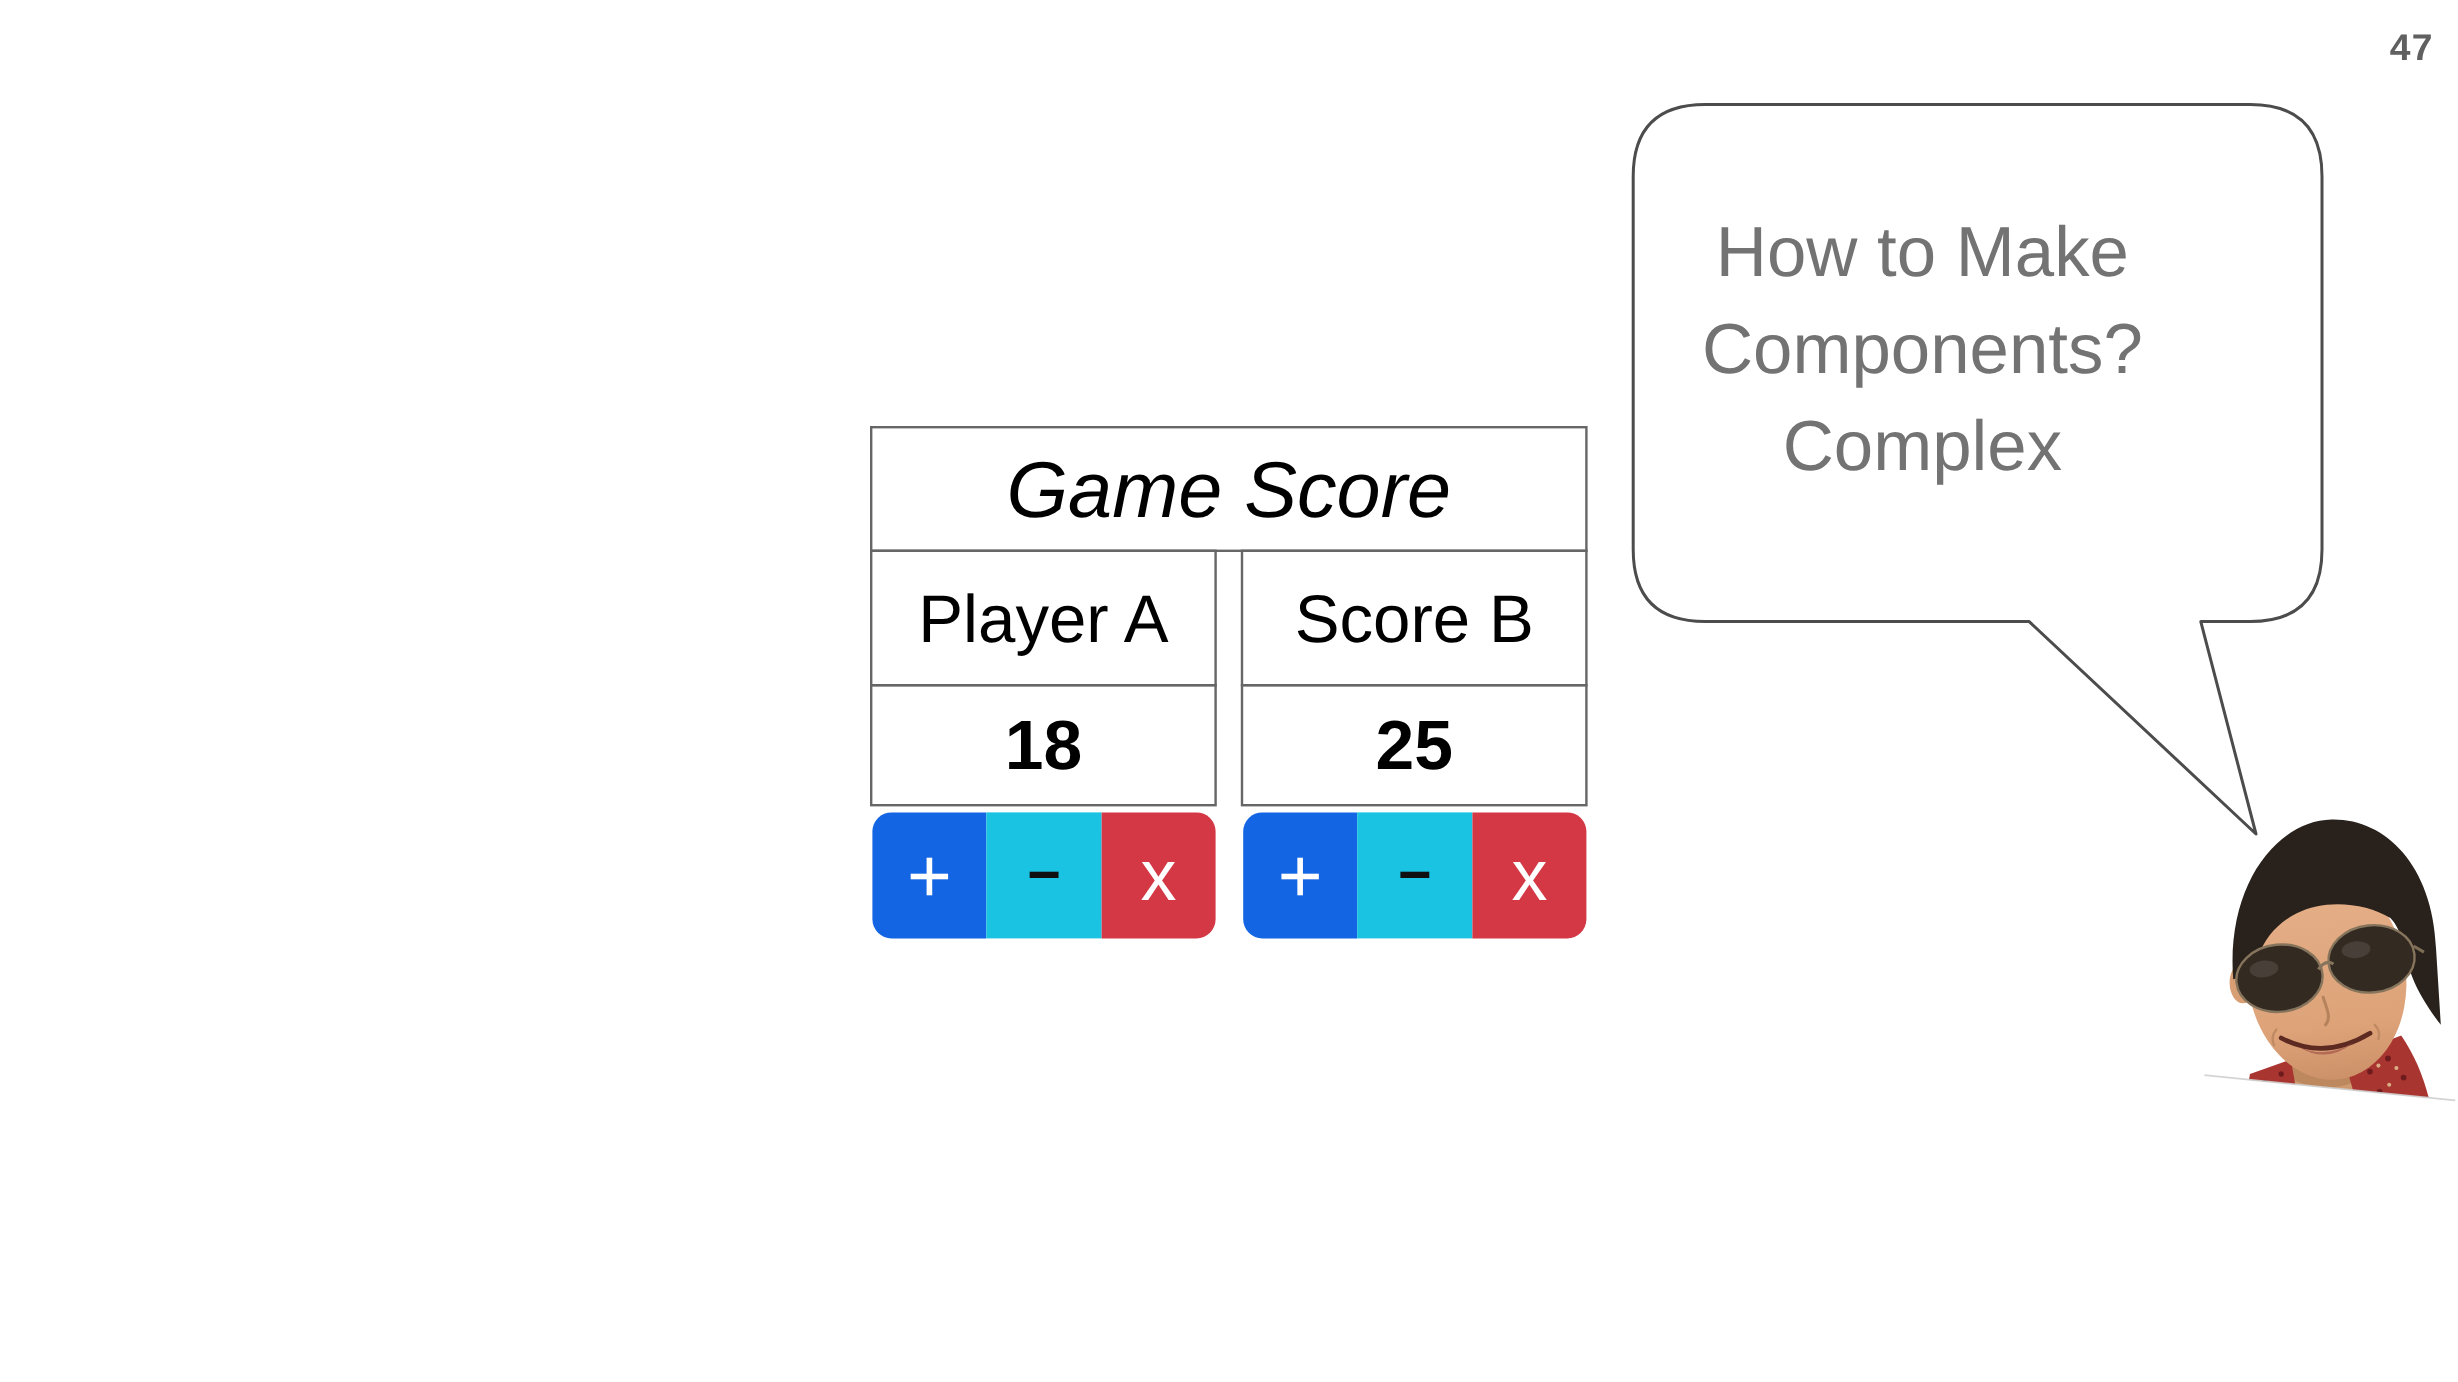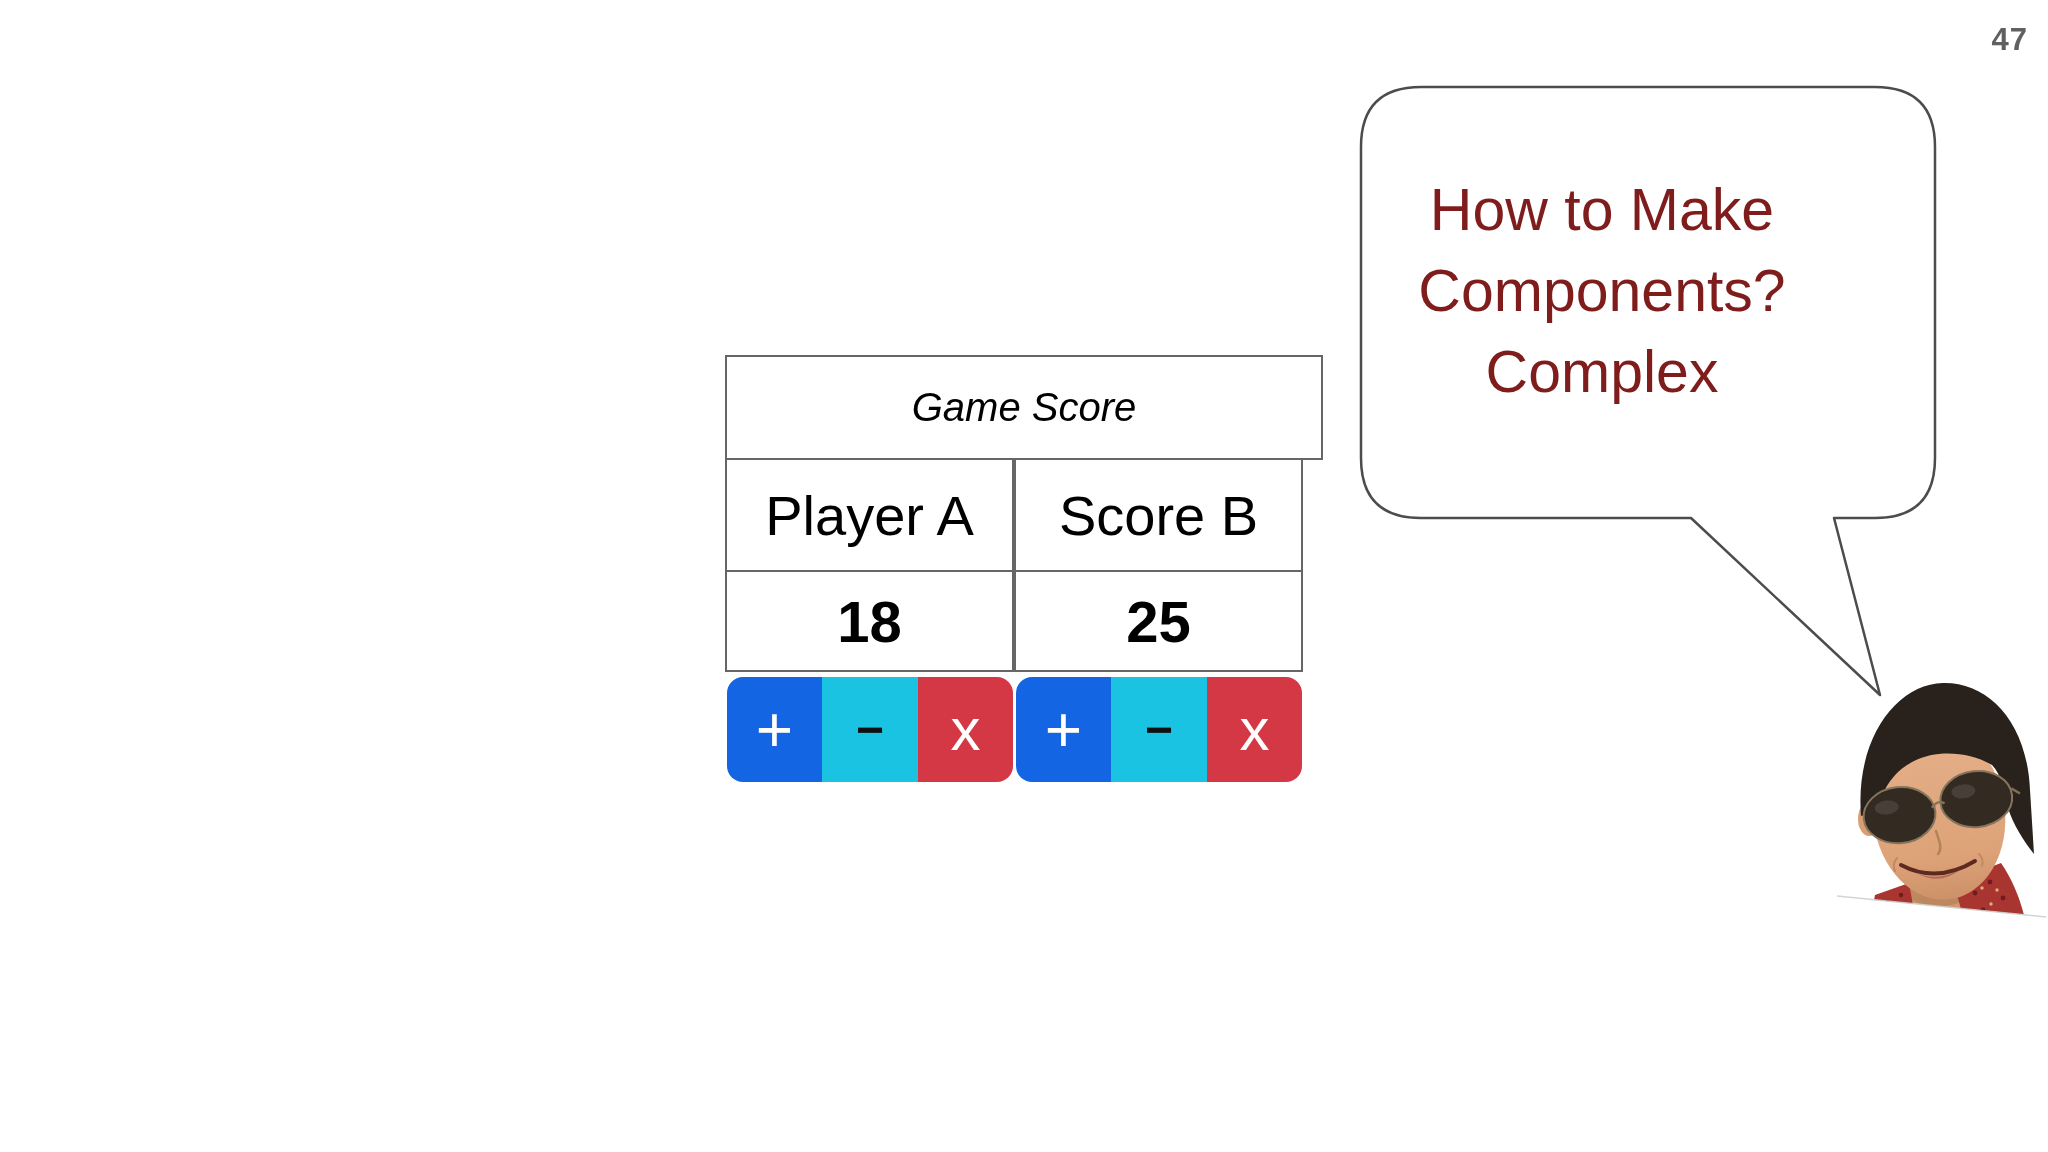--- a/index.html
+++ b/index.html
@@ -13,23 +13,23 @@
     position:absolute; top:22px; right:20px;
     font-size:31px; color:var(--page-number-gray,#606060); letter-spacing:1px;font-weight:bold;
   }
 
   
   .scoreboard { position:absolute; left:725px; top:355px; width:598px; }
   .sb-header {
     box-sizing:border-box; width:598px; height:105px;
     border:2px solid var(--table-border,#666666);
     display:flex; align-items:center; justify-content:center;
-    font-style:italic; font-size:40px;text-align:center;
+    font-style:italic; font-size:66px;text-align:center;
   }
-  .sb-cols { display:flex; margin-top:-2px; }
+  .sb-cols { display:flex; gap:20px; margin-top:-2px; }
   .sb-col { width:289px; flex:0 0 auto; }
   .cell {
     box-sizing:border-box; border:2px solid var(--table-border,#666666);
     display:flex; align-items:center; justify-content:center;
   }
   .name-cell  { height:114px; font-size:56px; }
   .score-cell { height:102px; margin-top:-2px; font-size:58px; font-weight:bold; }
 
   .btn-row { display:flex; margin-top:5px; margin-left:2px; width:286px; }
   .btn {
@@ -38,21 +38,21 @@
     font-family:"Liberation Sans", sans-serif; cursor:pointer; line-height:1;
   }
   .btn-plus  { background:var(--button-blue,#1365e3); color:#fff; font-size:64px; border-radius:16px 0 0 16px; }
   .btn-minus { background:var(--button-cyan,#1ac3e2); color:#101010; font-size:48px; font-weight:bold; width:96px; }
   .btn-x     { background:var(--button-red,#d43845);  color:#fff; font-size:60px; border-radius:0 16px 16px 0; }
 
   
   .bubble-svg { position:absolute; left:1340px; top:60px; width:620px; height:660px; }
   .bubble-text {
     position:absolute; left:1372px; top:170px; width:460px;
-    text-align:center; font-size:59px; line-height:81px; color:#7f1d1d;
+    text-align:center; font-size:59px; line-height:81px; color:#737373;
   }
 
   
   .portrait-svg { position:absolute; left:1835px; top:668px; width:213px; height:270px; }
 </style>
 </head>
 <body>
 
 <div class="slide">
 

